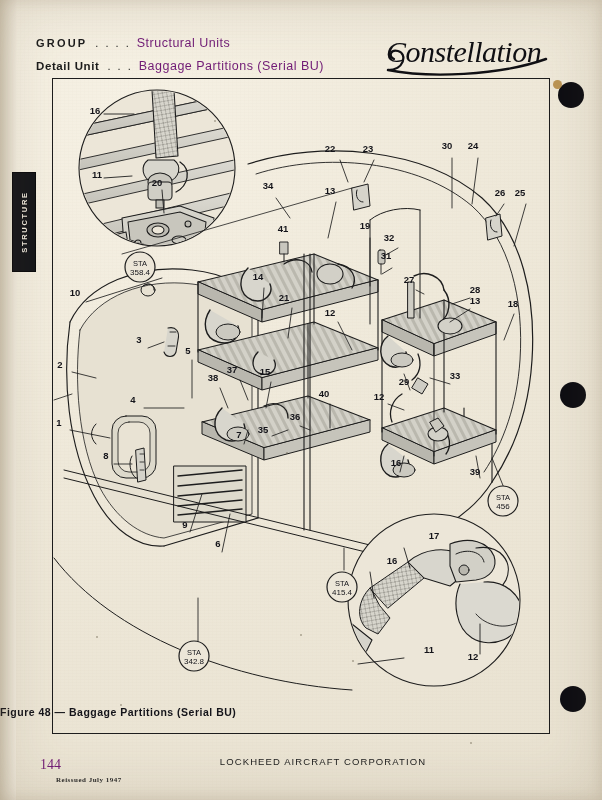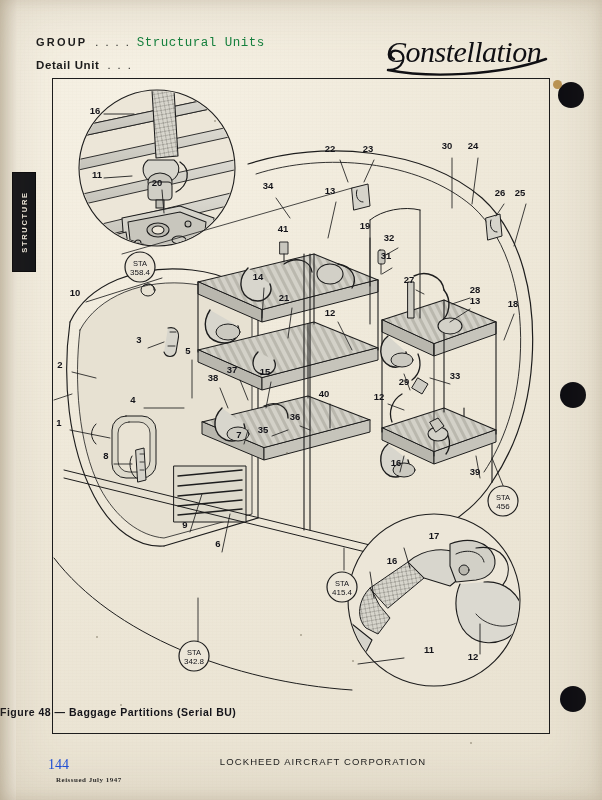--- a/index.html
+++ b/index.html
@@ -19,21 +19,21 @@
     box-shadow:inset 0 0 60px rgba(120,100,70,.20), inset 0 0 14px rgba(120,100,70,.18);}
   .left-strip{position:absolute;left:0;top:0;width:16px;height:800px;
     background:linear-gradient(90deg,#d8d0bd,#efe9dc);}
 
   
   .hdr{position:absolute;left:36px;top:36px;color:#1c1c1c;}
   .hdr-line{display:flex;align-items:baseline;margin-bottom:9px;white-space:nowrap;}
   .hdr-key{font-weight:bold;font-size:11px;letter-spacing:2.2px;}
   .hdr-key.sub{letter-spacing:.6px;font-size:11.5px;}
   .hdr-dots{font-size:11px;letter-spacing:2px;margin:0 6px 0 8px;color:#222;}
-  .hdr-val{font-size:12.5px;font-family:Liberation Mono, monospace;letter-spacing:.5px;color:#15803d;}
+  .hdr-val{font-size:12.5px;font-family:Liberation Sans, sans-serif;letter-spacing:.5px;color:#701a75;}
 
   .logo{position:absolute;right:44px;top:26px;width:180px;height:56px;}
   .logo svg{width:100%;height:100%;}
 
   
   .tab{position:absolute;left:12px;top:172px;width:22px;height:98px;background:#15161a;
        border:1px solid #0a0a0c;}
   .tab span{position:absolute;left:50%;top:50%;transform:translate(-50%,-50%) rotate(-90deg);
        color:#efe9dc;font-size:7.5px;letter-spacing:1.7px;font-weight:bold;white-space:nowrap;}
 
@@ -42,22 +42,22 @@
          border:1.6px solid #1d1d1d;background:transparent;}
   .fig{position:absolute;left:52px;top:78px;width:496px;height:654px;}
   .fig svg{width:100%;height:100%;display:block;}
 
   .caption{position:absolute;left:0;right:0;top:706px;text-align:left;
     font-size:10.5px;font-weight:bold;color:#14141a;letter-spacing:.5px;}
 
   
   .reissued{position:absolute;left:56px;top:740px;font-family:"Liberation Serif",serif;
     font-size:7px;font-weight:bold;letter-spacing:.5px;color:#2a2a2a;margin-top:36px;}
-  .pageno{position:absolute;left:48px;top:757px;font-family:"Liberation Serif",serif;
-    font-size:14px;color:#1d4ed8;}
+  .pageno{position:absolute;left:40px;top:757px;font-family:"Liberation Serif",serif;
+    font-size:14px;color:#701a75;}
   .company{position:absolute;left:0;right:0;top:756px;text-align:center;
     font-size:9.5px;letter-spacing:1.1px;color:#1b1b1b;padding-left:44px;}
 
   
   .hole{position:absolute;width:26px;height:26px;border-radius:50%;background:#0d0d12;}
   .hole.h1{right:18px;top:82px;}
   .hole.h2{right:16px;top:382px;}
   .hole.h3{right:16px;top:686px;}
   .hole-smudge{position:absolute;width:9px;height:9px;border-radius:50%;
     background:rgba(170,120,40,.75);right:40px;top:80px;}
@@ -72,20 +72,21 @@
 
 <div class="hdr">
   <div class="hdr-line">
     <span class="hdr-key">GROUP</span>
     <span class="hdr-dots">. . . .</span>
     <span class="hdr-val">Structural Units</span>
   </div>
   <div class="hdr-line">
     <span class="hdr-key sub">Detail Unit</span>
     <span class="hdr-dots">. . .</span>
+    <span class="hdr-val">Baggage Partitions (Serial BU)</span>
   </div>
 </div>
 
 <div class="logo">
   <svg viewBox="0 0 180 56">
     <text x="8" y="36" font-family="Liberation Serif, serif" font-size="30" font-style="italic" fill="#101014" letter-spacing="-0.5">Constellation</text>
     <path d="M10 44 C50 52, 120 50, 168 33" stroke="#101014" stroke-width="2.4" fill="none" stroke-linecap="round"></path>
     <path d="M10 44 C26 44, 30 28, 20 25 C13 23, 10 30, 16 33" stroke="#101014" stroke-width="2.2" fill="none" stroke-linecap="round"></path>
   </svg>
 </div>

